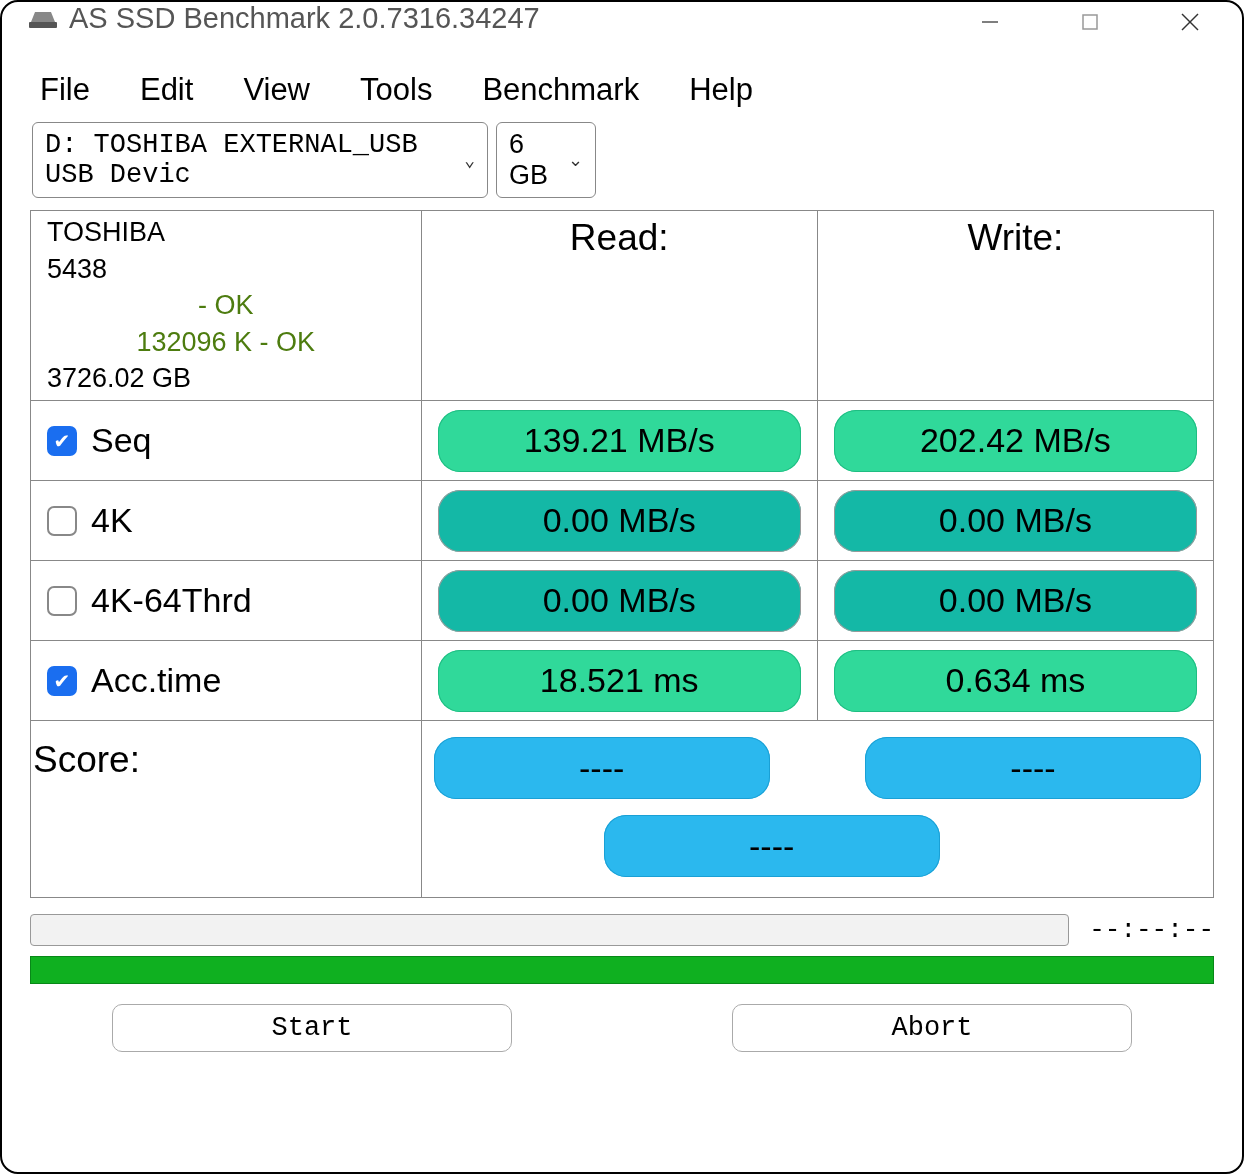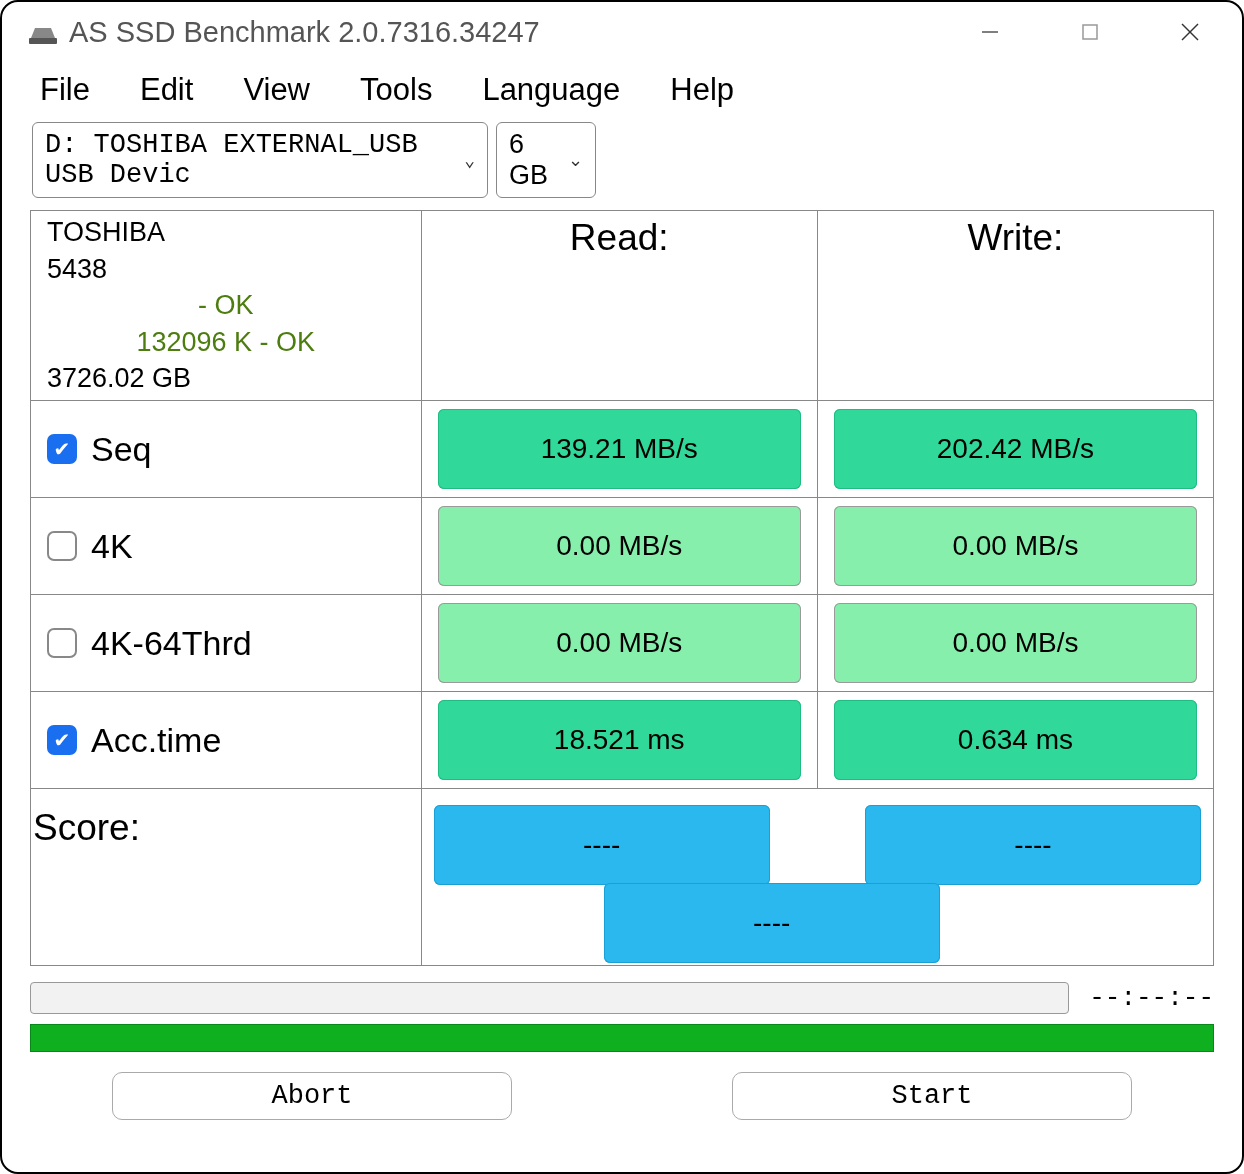--- a/index.html
+++ b/index.html
@@ -15,21 +15,21 @@
   height: 1174px;
   border: 2px solid #000;
   border-radius: 18px;
   background: #fff;
   display: flex;
   flex-direction: column;
 }
 .titlebar {
   height: 60px;
   display: flex;
-  align-items: center;
+  align-items: flex-start;
   padding: 0 2px 0 25px;
 }
 .app-icon {
   width: 32px;
   height: 26px;
   margin-right: 10px;
   margin-top: 2px;
 }
 .app-icon svg { display: block; }
 .title-text {
@@ -131,28 +131,28 @@
   color: #fff;
 }
 .chk.checked {
   background: #1a6ef0;
   border-color: #1a6ef0;
 }
 .pill {
   display: flex;
   align-items: center;
   justify-content: center;
-  height: 80px;
-  border-radius: 6px;
-  font-size: 28px;
+  height: 62px;
+  border-radius: 22px;
+  font-size: 34px;
   color: #000;
   margin: 8px 6px;
 }
 .pill.green { background: #30d99a; box-shadow: inset 0 0 0 1px #1fbd82; }
-.pill.gray { background: #86efac; box-shadow: inset 0 0 0 1px #9a9a9a; }
+.pill.gray { background: #14b8a6; box-shadow: inset 0 0 0 1px #9a9a9a; }
 .pill.blue { background: #2bb8ee; box-shadow: inset 0 0 0 1px #1aa0d5; }
 
 .score-row td { vertical-align: top; }
 .score-label {
   font-size: 37px;
   padding: 18px 2px;
 }
 .score-container {
   position: relative;
   height: 160px;
@@ -240,21 +240,21 @@
           </svg>
       </span>
     </div>
   </div>
 
   <div class="menubar">
     <span class="menu-item">File</span>
     <span class="menu-item">Edit</span>
     <span class="menu-item">View</span>
     <span class="menu-item">Tools</span>
-    <span class="menu-item">Language</span>
+    <span class="menu-item">Benchmark</span>
     <span class="menu-item">Help</span>
   </div>
 
   <div class="selectors">
     <div class="select-box drive-select">
       <span>D: TOSHIBA EXTERNAL_USB USB Devic</span>
       <span class="chev">⌄</span>
     </div>
     <div class="select-box size-select">
       <span>6 GB</span>
@@ -352,17 +352,17 @@
   </div>
 
   <div class="progress-area">
     <div class="progress-bar"></div>
     <span class="timer">--:--:--</span>
   </div>
 
   <div class="green-bar"></div>
 
   <div class="buttons">
+    <div class="btn">Start</div>
     <div class="btn">Abort</div>
-    <div class="btn">Start</div>
   </div>
 
 </div>
 
 </body></html>

